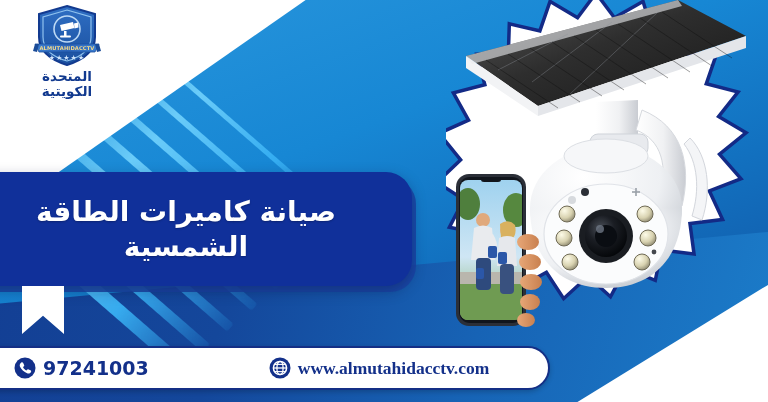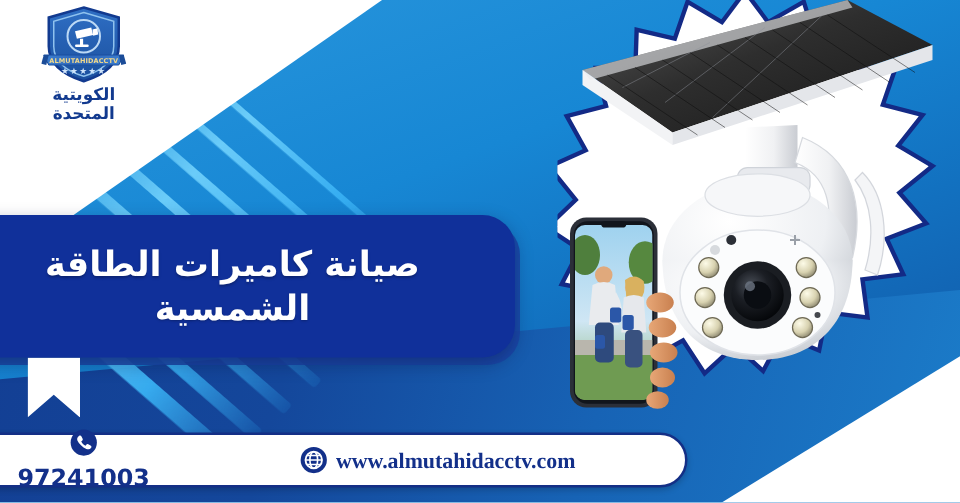--- a/index.html
+++ b/index.html
@@ -118,21 +118,21 @@
     border:2px solid #142f86;
     z-index:13;
     display:flex;align-items:center;
     box-shadow:0 2px 5px rgba(0,0,0,.2);
   }
   .contact{
     display:flex;align-items:center;gap:7px;
     color:#13308a;font-weight:bold;font-size:19px;
     white-space:nowrap;
   }
-  .contact.phone{margin-left:38px;flex-direction:column;}
+  .contact.phone{margin-left:38px;}
   .contact.web{margin-left:120px;font-size:17.5px;font-family:Liberation Serif, serif;}
   .contact svg{display:block;flex:none;}
 
   
   .product{
     position:absolute;right:-8px;top:-6px;
     width:330px;height:366px;
     z-index:8;
   }
   .product svg{display:block;width:100%;height:100%;}
@@ -353,22 +353,22 @@
         <rect x="31" y="27" width="2.5" height="5" fill="#ffffff"></rect>
         <rect x="27" y="31.5" width="11" height="2" rx="1" fill="#ffffff"></rect>
       </g>
       <path d="M2,40 L66,40 L62,48 L6,48 Z" fill="url(#rbG)" stroke="#1a4f9e" stroke-width=".8"></path>
       <path d="M2,40 L6,40 L4,48 L0,47 Z" fill="#1b4c98"></path>
       <path d="M66,40 L62,40 L64,48 L68,47 Z" fill="#1b4c98"></path>
       <text x="34" y="46" text-anchor="middle" font-family="DejaVu Sans, sans-serif" font-size="5.2" font-weight="bold" fill="#f2d98a" letter-spacing=".1">ALMUTAHIDACCTV</text>
       <text x="34" y="55.5" text-anchor="middle" font-family="DejaVu Sans, sans-serif" font-size="7" fill="#cfe4fa" letter-spacing="1">★★★★★</text>
     </svg>
     <div class="logo-ar">
+      <div>المتحدة</div>
       <div>الكويتية</div>
-      <div>المتحدة</div>
     </div>
   </div>
 
   <div class="footer-bar">
     <div class="contact phone">
       <svg width="22" height="22" viewBox="0 0 22 22">
         <circle cx="11" cy="11" r="10.5" fill="#13308a"></circle>
         <path d="M7.3,5.6 c0.7,-0.5 1.5,-0.3 1.9,0.5 l0.9,1.8 c0.3,0.6 0.1,1.2 -0.4,1.6 l-0.7,0.5 c0.6,1.6 1.9,2.9 3.5,3.5 l0.5,-0.7 c0.4,-0.5 1,-0.7 1.6,-0.4 l1.8,0.9 c0.8,0.4 1,1.2 0.5,1.9 c-0.8,1.1 -2.3,1.6 -3.8,1 C10,14.9 7.1,12 5.9,9.4 C5.3,7.9 6.2,6.4 7.3,5.6 Z" fill="#ffffff"></path>
       </svg>
       <span>97241003</span>

